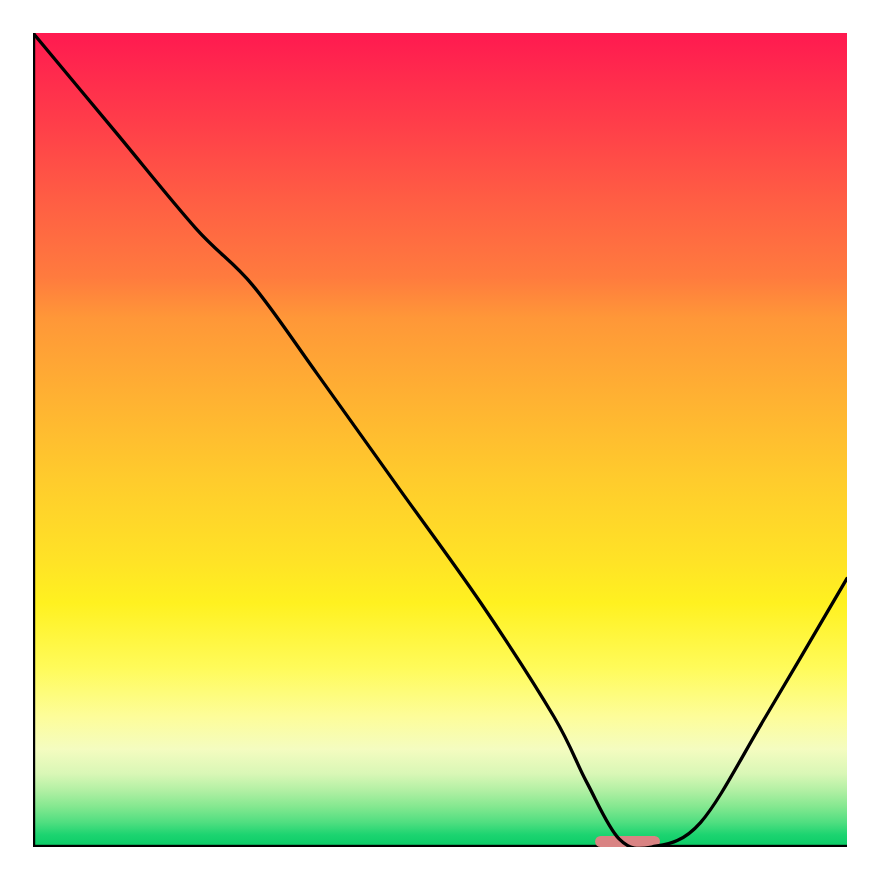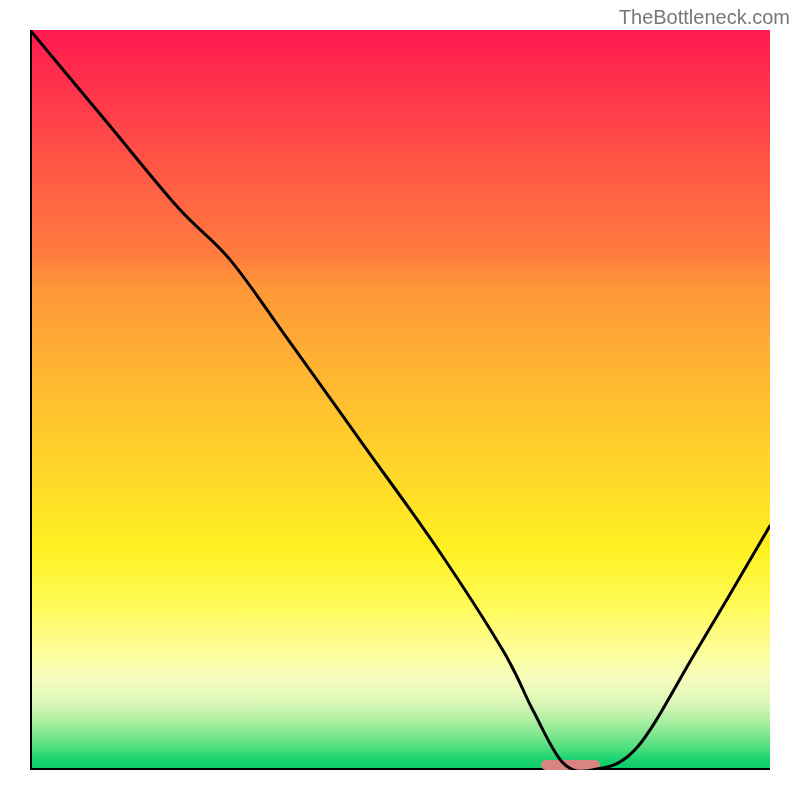--- a/index.html
+++ b/index.html
@@ -89,14 +89,13 @@
   <div class="plot-area"></div>
   <div class="axis-y"></div>
   <div class="axis-x"></div>
 
   <div class="bottom-marker" id="bottom-marker" style="left: 540.6px; width: 59.2px; background: rgb(217, 131, 131);"></div>
 
   <svg class="curve-svg" viewBox="0 0 740 740" preserveAspectRatio="none">
     <path id="curve-path" d="M 0.0 0.0 C 12.3 14.8, 49.3 59.2, 74.0 88.8 C 98.7 118.4, 127.0 154.2, 148.0 177.6 C 169.0 201.0, 181.3 207.2, 199.8 229.4 C 218.3 251.6, 236.8 280.0, 259.0 310.8 C 281.2 341.6, 308.3 379.9, 333.0 414.4 C 357.7 448.9, 383.6 483.5, 407.0 518.0 C 430.4 552.5, 457.6 594.5, 473.6 621.6 C 489.6 648.7, 493.3 662.3, 503.2 680.8 C 513.1 699.3, 522.9 722.7, 532.8 732.6 C 542.7 742.5, 550.1 742.5, 562.4 740.0 C 574.7 737.5, 589.5 737.5, 606.8 717.8 C 624.1 698.1, 643.8 658.6, 666.0 621.6 C 688.2 584.6, 727.7 516.8, 740.0 495.8" stroke="#000" stroke-width="3" fill="none" stroke-linejoin="round" stroke-linecap="round"></path>
   </svg>
 
-  <div class="watermark">TheBottleneck.com</div>
 </div>
 
 </body></html>

